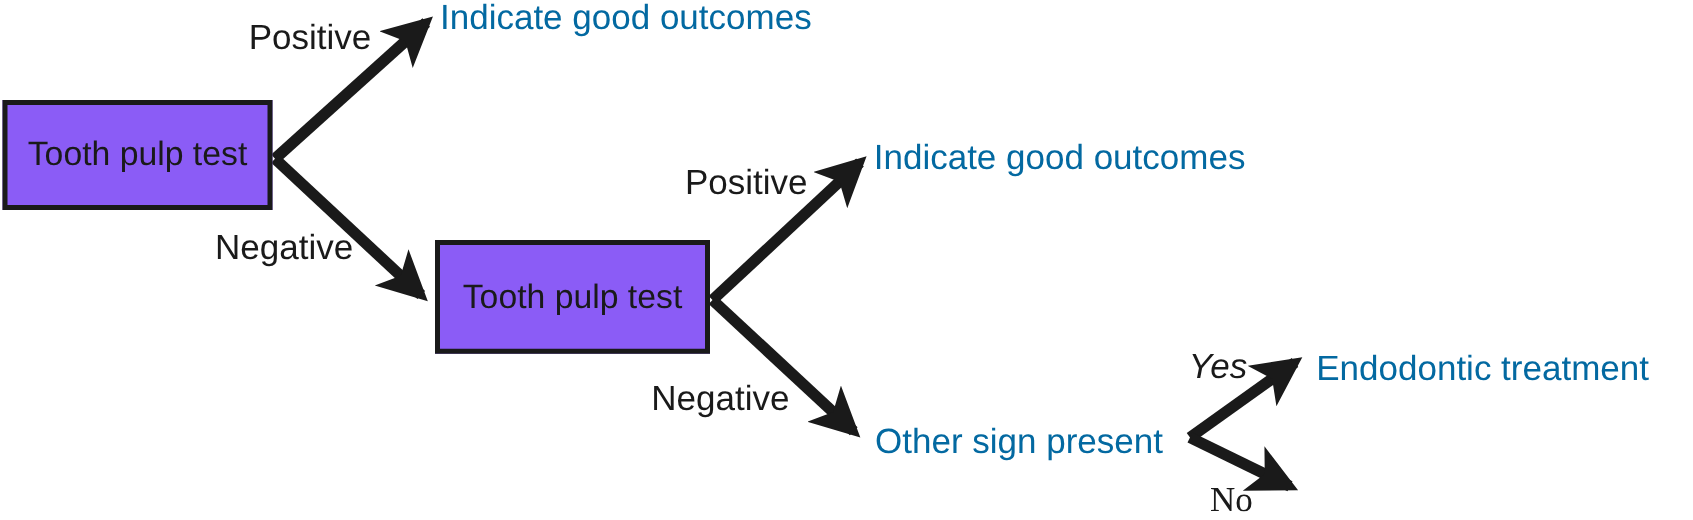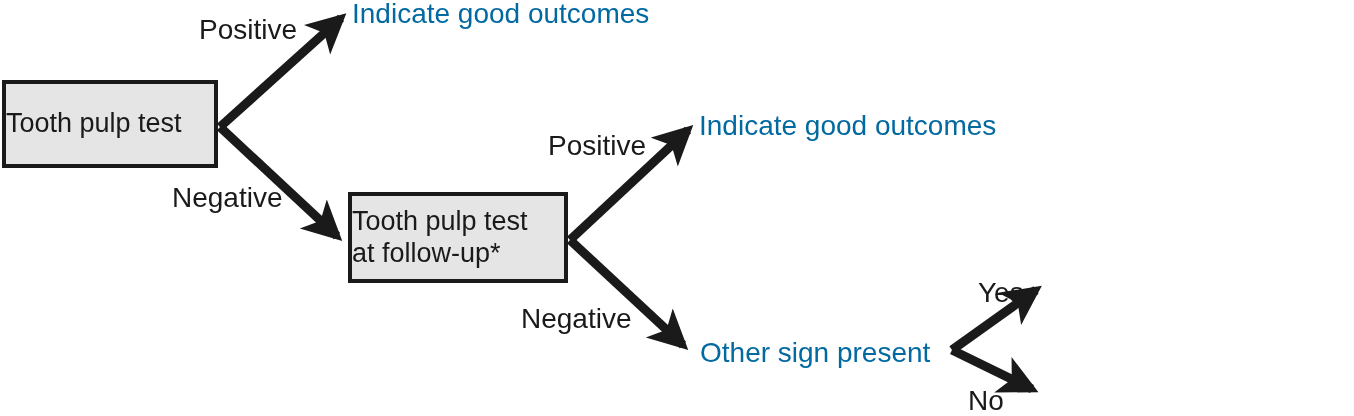--- a/index.html
+++ b/index.html
@@ -21,23 +21,24 @@
     left: 0;
     top: 0;
     width: 1354px;
     height: 416px;
     pointer-events: none;
   }
   .node-box {
     position: absolute;
     box-sizing: border-box;
     border: 4px solid #1a1a1a;
-    background: #e5e5e5;
+    background: #8b5cf6;
     display: flex;
     flex-direction: column;
+    align-items: center;
     justify-content: center;
     line-height: 1.18;
     font-size: 27px;
     color: #1a1a1a;
     white-space: nowrap;
   }
   .node-box .line2 { }
   .node-box sup {
     font-size: 0.62em;
     vertical-align: super;
@@ -79,36 +80,36 @@
     <path d="M 952 350 L 1036 290" stroke="#1a1a1a" stroke-width="9" fill="none" marker-end="url(#arrowhead)"></path>
     <path d="M 952 350 L 1032 389" stroke="#1a1a1a" stroke-width="9" fill="none" marker-end="url(#arrowhead)"></path>
   </svg>
 
   <div class="node-box" style="left:2px; top:80px; width:216px; height:88px;">
     <div>Tooth pulp test</div>
   </div>
 
   <div class="node-box" style="left:348px; top:192px; width:220px; height:91px;">
     <div>Tooth pulp test</div>
-    <div class="line2">at follow-up*</div>
   </div>
 
   <div class="plain-text" style="left:352px; top:0px;">Indicate good outcomes</div>
 
   <div class="plain-text" style="left:699px; top:112px;">Indicate good outcomes</div>
 
   <div class="plain-text" style="left:700px; top:339px;text-align:right;">Other sign present</div>
 
+  <div class="plain-text" style="left:1053px; top:281px;">Endodontic treatment</div>
 
 
   <div class="edge-label" style="left:199px; top:16px;">Positive</div>
 
   <div class="edge-label" style="left:172px; top:184px;">Negative</div>
 
   <div class="edge-label" style="left:548px; top:132px;">Positive</div>
 
   <div class="edge-label" style="left:521px; top:305px;">Negative</div>
 
-  <div class="edge-label" style="left:978px; top:279px;">Yes</div>
+  <div class="edge-label" style="left:951px; top:279px;font-style:italic;">Yes</div>
 
-  <div class="edge-label" style="left:968px; top:387px;">No</div>
+  <div class="edge-label" style="left:968px; top:387px;font-family:Liberation Serif, serif;">No</div>
 
 </div>
 
 </body></html>

